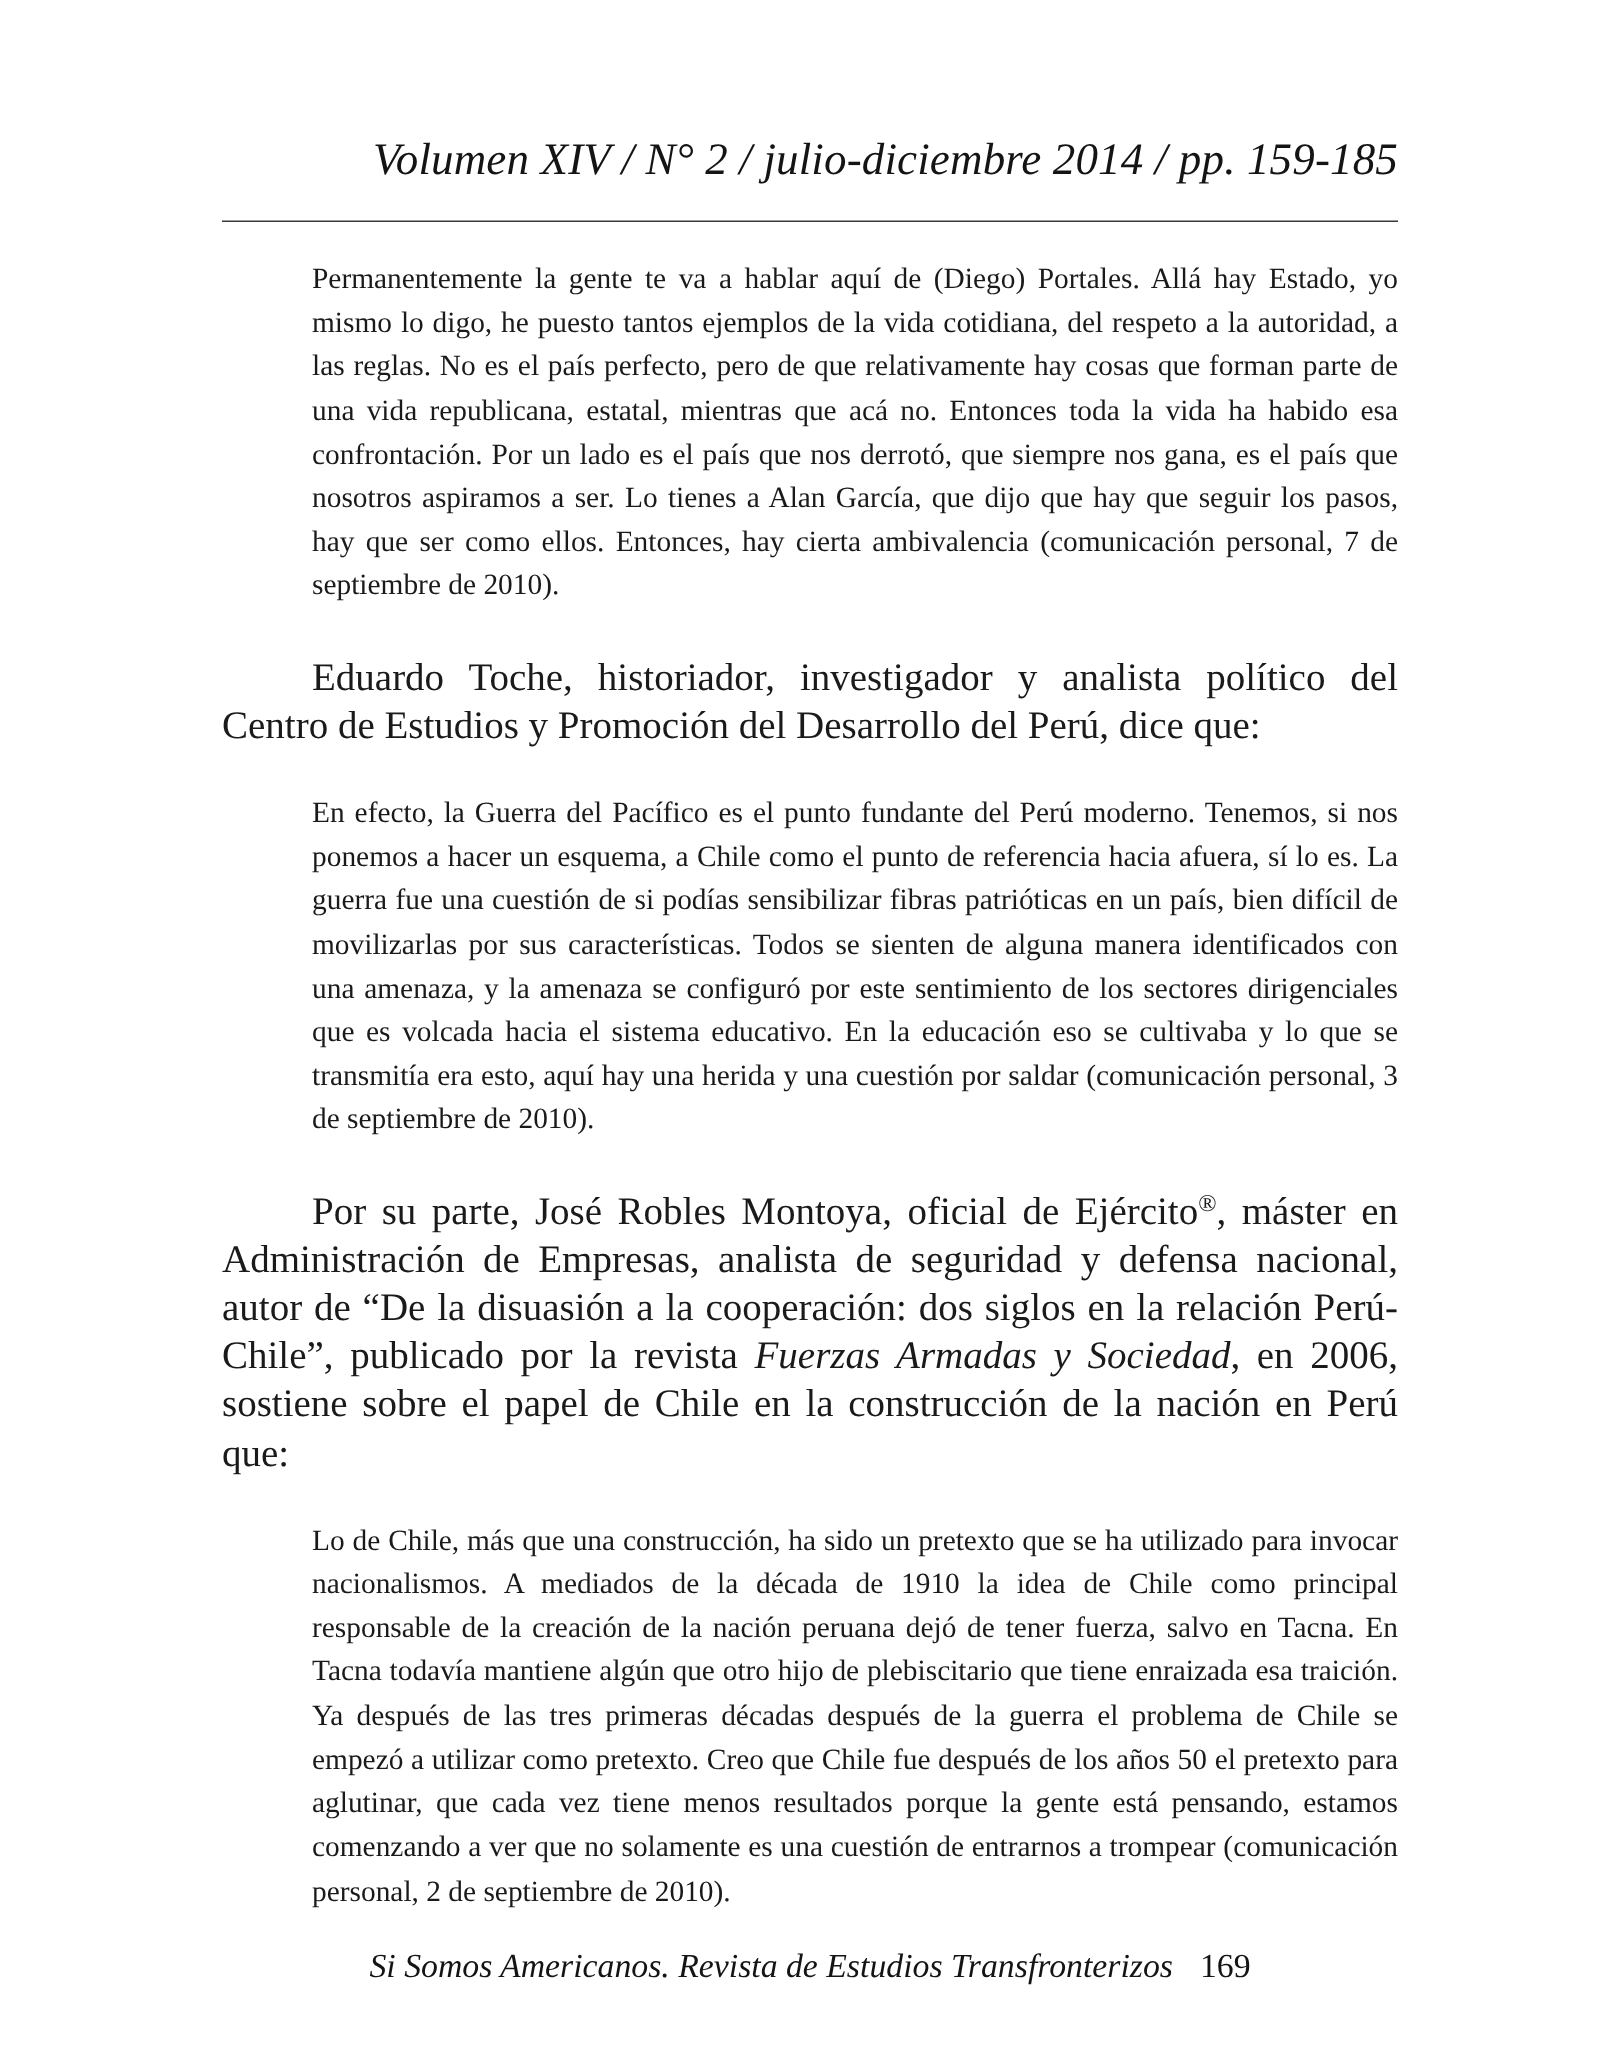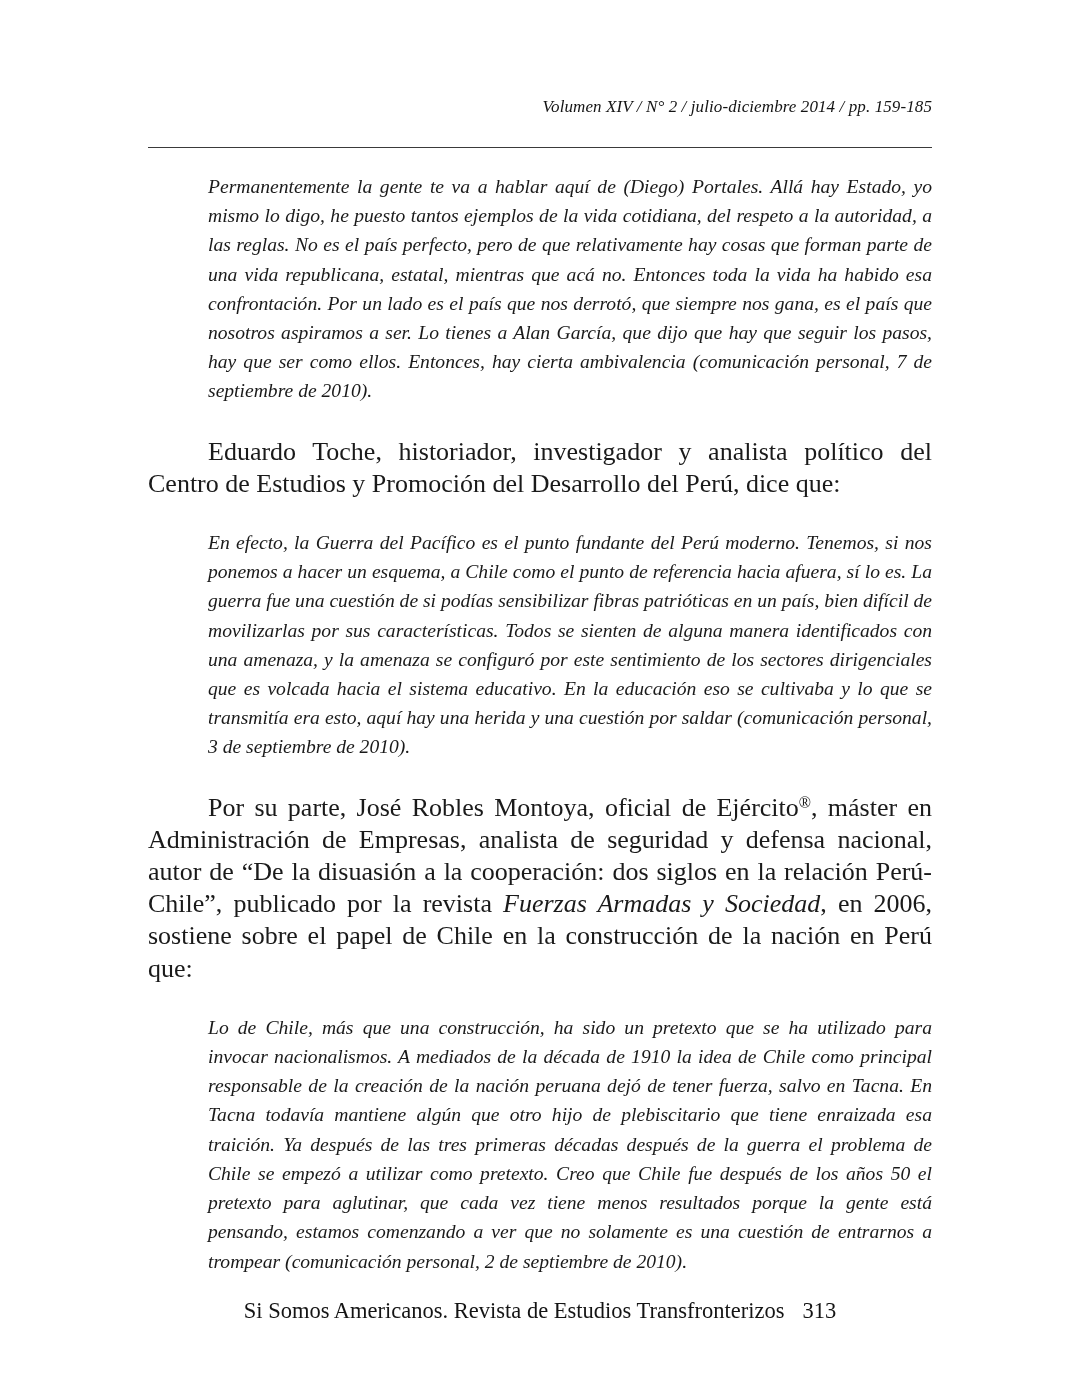--- a/index.html
+++ b/index.html
@@ -26,21 +26,21 @@
   }
 
   
   .running-head {
     position: absolute;
     left: 148px;
     top: 92px;
     width: 784px;
     text-align: right;
     font-style: italic;
-    font-size: 17px;
+    font-size: 30px;
     line-height: 30px;
     letter-spacing: 0.1px;
     color: #141414;
     white-space: nowrap;
   }
 
   .head-rule {
     position: absolute;
     left: 148px;
     top: 147px;
@@ -71,21 +71,20 @@
     text-indent: 60px;
     margin-bottom: 2px;
   }
 
   
   .quote {
     font-size: 19.6px;
     line-height: 29.2px;
     margin-left: 60px;
     width: 724px;
-    font-style: italic;
   }
 
   .gap-lg { height: 30px; }
   .gap-md { height: 26px; }
 
   .it { font-style: italic; }
 
   sup.reg {
     font-size: 0.62em;
     vertical-align: 0.52em;
@@ -99,20 +98,21 @@
     left: 148px;
     top: 1296px;
     width: 784px;
     text-align: center;
     font-size: 22.5px;
     line-height: 30px;
     color: #141414;
     white-space: nowrap;
   }
   .footer-title {
+    font-style: italic;
   }
   .footer-page {
     font-style: normal;
     margin-left: 18px;
   }
 </style>
 </head>
 <body>
 
 <div class="page">
@@ -137,16 +137,16 @@
 
     <p class="body-par"><span>Por su parte, José Robles Montoya, oficial de Ejército</span><sup class="reg">®</sup><span>, máster en Administración de Empresas, analista de seguridad y defensa nacional, autor de “De la disuasión a la cooperación: dos siglos en la relación Perú-Chile”, publicado por la revista </span><span class="it">Fuerzas Armadas y Sociedad</span><span>, en 2006, sostiene sobre el papel de Chile en la construcción de la nación en Perú que:</span></p>
 
     <div class="gap-md"></div>
 
     <p class="quote">Lo de Chile, más que una construcción, ha sido un pretexto que se ha utilizado para invocar nacionalismos. A mediados de la década de 1910 la idea de Chile como principal responsable de la creación de la nación peruana dejó de tener fuerza, salvo en Tacna. En Tacna todavía mantiene algún que otro hijo de plebiscitario que tiene enraizada esa traición. Ya después de las tres primeras décadas después de la guerra el problema de Chile se empezó a utilizar como pretexto. Creo que Chile fue después de los años 50 el pretexto para aglutinar, que cada vez tiene menos resultados porque la gente está pensando, estamos comenzando a ver que no solamente es una cuestión de entrarnos a trompear (comunicación personal, 2 de septiembre de 2010).</p>
 
   </div>
 
   <div class="footer">
-    <span class="footer-title">Si Somos Americanos. Revista de Estudios Transfronterizos</span><span class="footer-page">313</span>
+    <span class="footer-title">Si Somos Americanos. Revista de Estudios Transfronterizos</span><span class="footer-page">169</span>
   </div>
 
 </div>
 
 </body></html>

